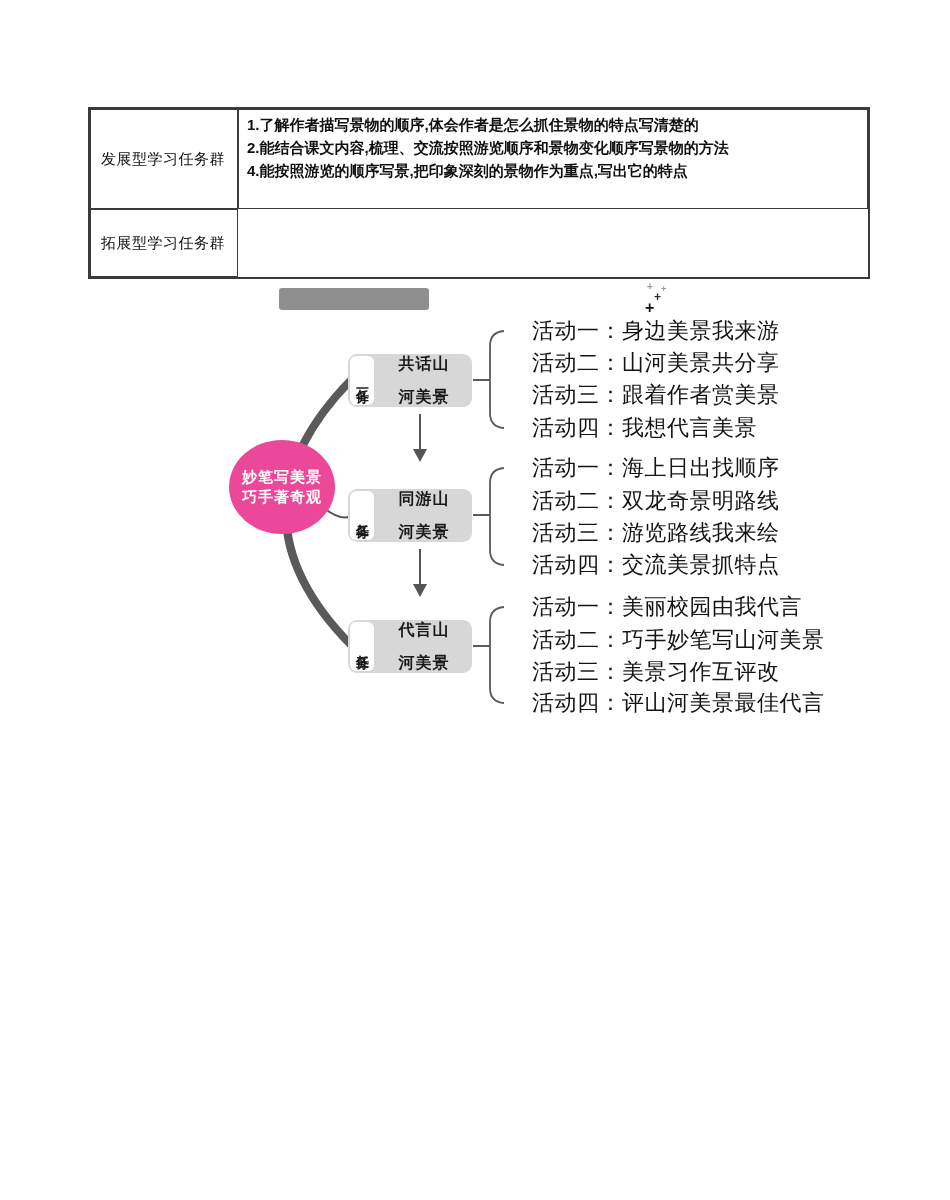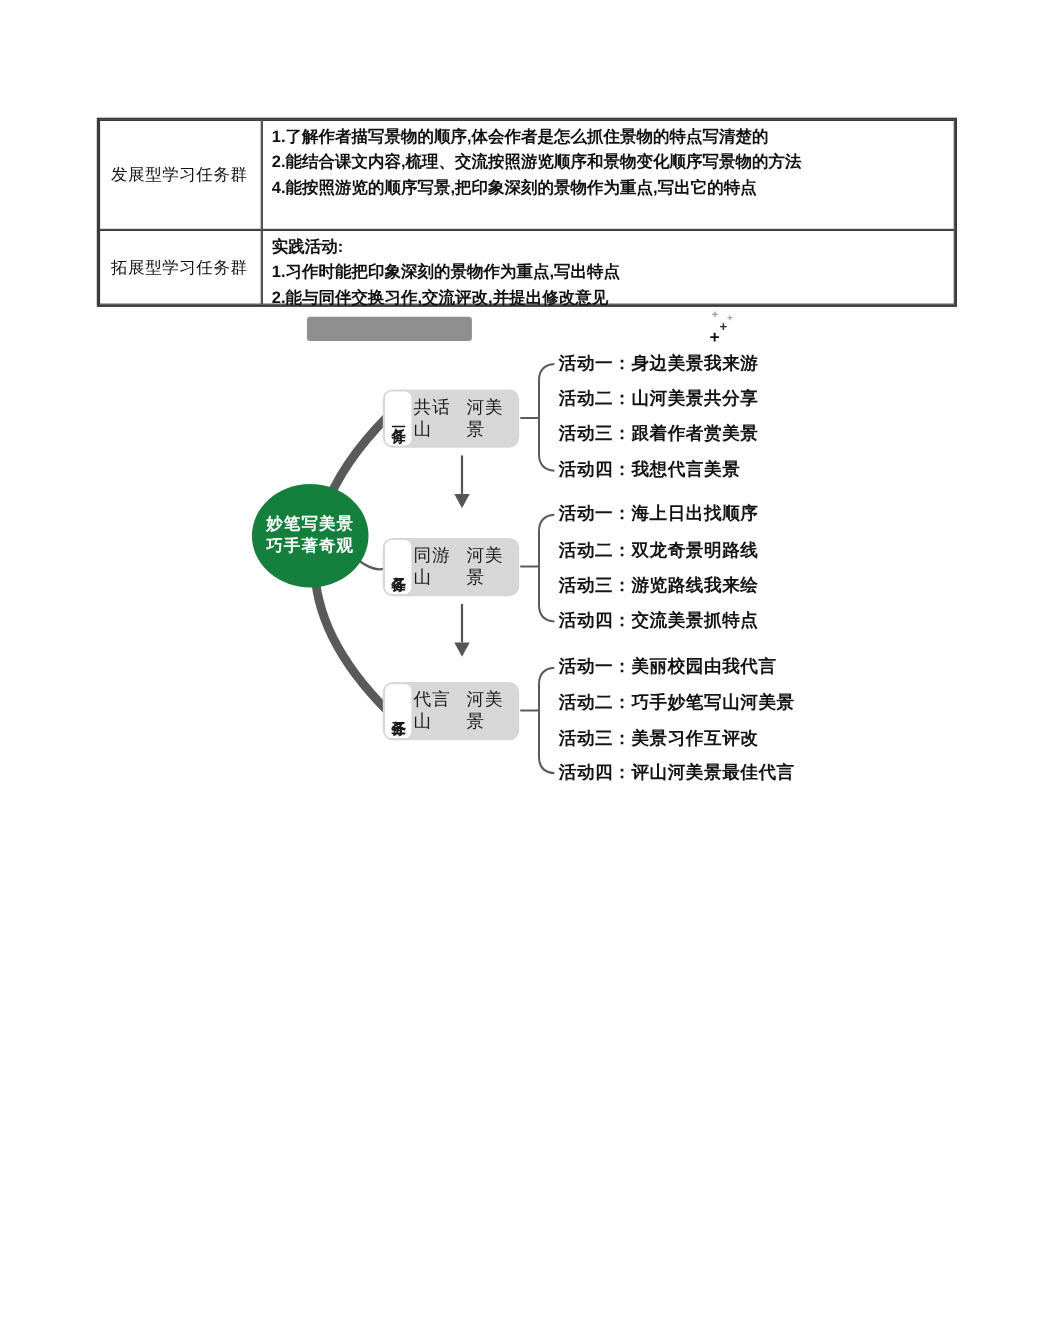--- a/index.html
+++ b/index.html
@@ -39,67 +39,62 @@
   .sparkles span { position:absolute; font-weight:bold; line-height:1; }
   .sp1 { left:6px;  top:4px;  font-size:10px; color:#9a9a9a; }
   .sp2 { left:20px; top:7px;  font-size:9px;  color:#9a9a9a; }
   .sp3 { left:13px; top:13px; font-size:12px; color:#2b2b2b; }
   .sp4 { left:4px;  top:22px; font-size:16px; color:#101010; }
 
   
   .map-lines { position:absolute; left:0; top:0; pointer-events:none; }
   .root-node {
     position:absolute; left:229px; top:440px; width:106px; height:94px;
-    background:#15803d; border-radius:50%;
+    background:#ec4899; border-radius:50%;
     display:flex; flex-direction:column; align-items:center; justify-content:center;
     color:#fff; font-size:15px; font-weight:bold; line-height:20px;
     letter-spacing:1px; z-index:2;
   }
   .task-node {
     position:absolute; left:348px; width:124px; height:53px;
     background:#d7d7d7; border-radius:9px; display:flex; align-items:stretch;
     z-index:2;
   }
   .task-node .tab {
     margin:2px; width:24px; background:#ffffff; border-radius:6px;
     display:flex; align-items:center; justify-content:center;
     writing-mode:vertical-lr; text-orientation:upright;
     font-size:13px; font-weight:bold; letter-spacing:1px; color:#1a1a1a;
   }
   .task-node .lbl {
-    flex:1; display:flex; flex-direction:row; align-items:center; justify-content:flex-start;
-    font-size:16px; font-weight:normal; line-height:20px; letter-spacing:1px; color:#1a1a1a;
+    flex:1; display:flex; flex-direction:column; align-items:center; justify-content:space-between;
+    font-size:16px; font-weight:bold; line-height:20px; letter-spacing:1px; color:#1a1a1a;
   }
   .activity {
-    position:absolute; left:508px; height:20px; line-height:20px;
-    font-size:16px; font-weight:bold; white-space:nowrap; color:#141414;
+    position:absolute; left:532px; height:20px; line-height:20px;
+    font-size:22px; font-weight:normal; white-space:nowrap; color:#141414;
     letter-spacing:.5px;
   }
 </style>
 </head>
 <body>
 
 <div class="page">
 
   <div class="doc-table">
     <div class="cell hdr">
       <span>发展型学习任务群</span>
     </div>
     <div class="cell body">
       <div class="tline">1.了解作者描写景物的顺序,体会作者是怎么抓住景物的特点写清楚的</div>
       <div class="tline">2.能结合课文内容,梳理、交流按照游览顺序和景物变化顺序写景物的方法</div>
       <div class="tline">4.能按照游览的顺序写景,把印象深刻的景物作为重点,写出它的特点</div>
     </div>
     <div class="cell hdr">
       <span>拓展型学习任务群</span>
-    </div>
-    <div class="cell body">
-      <div class="tline">实践活动:</div>
-      <div class="tline">1.习作时能把印象深刻的景物作为重点,写出特点</div>
-      <div class="tline">2.能与同伴交换习作,交流评改,并提出修改意见</div>
     </div>
   </div>
 
   <div class="banner-shadow"></div>
   <div class="sparkles">
     <span class="sp1">+</span>
     <span class="sp2">+</span>
     <span class="sp3">+</span>
     <span class="sp4">+</span>
   </div>

